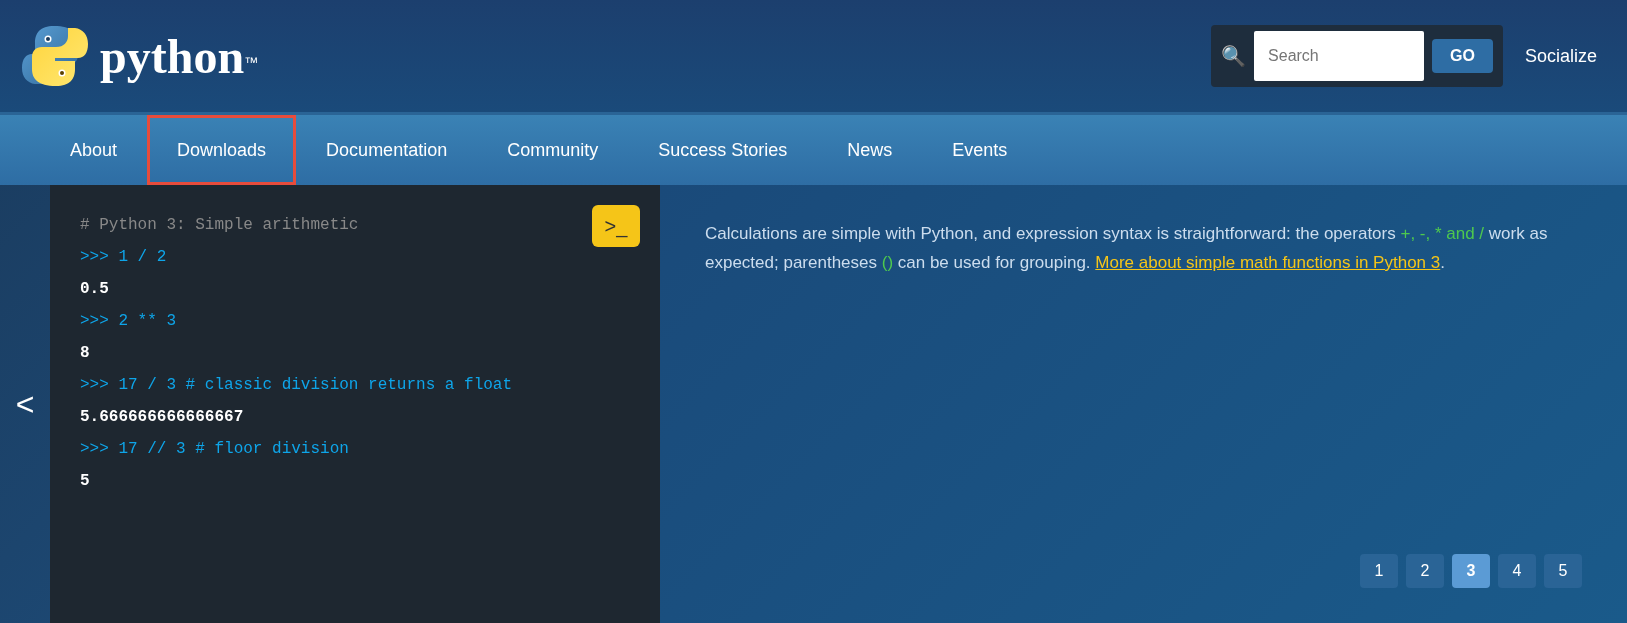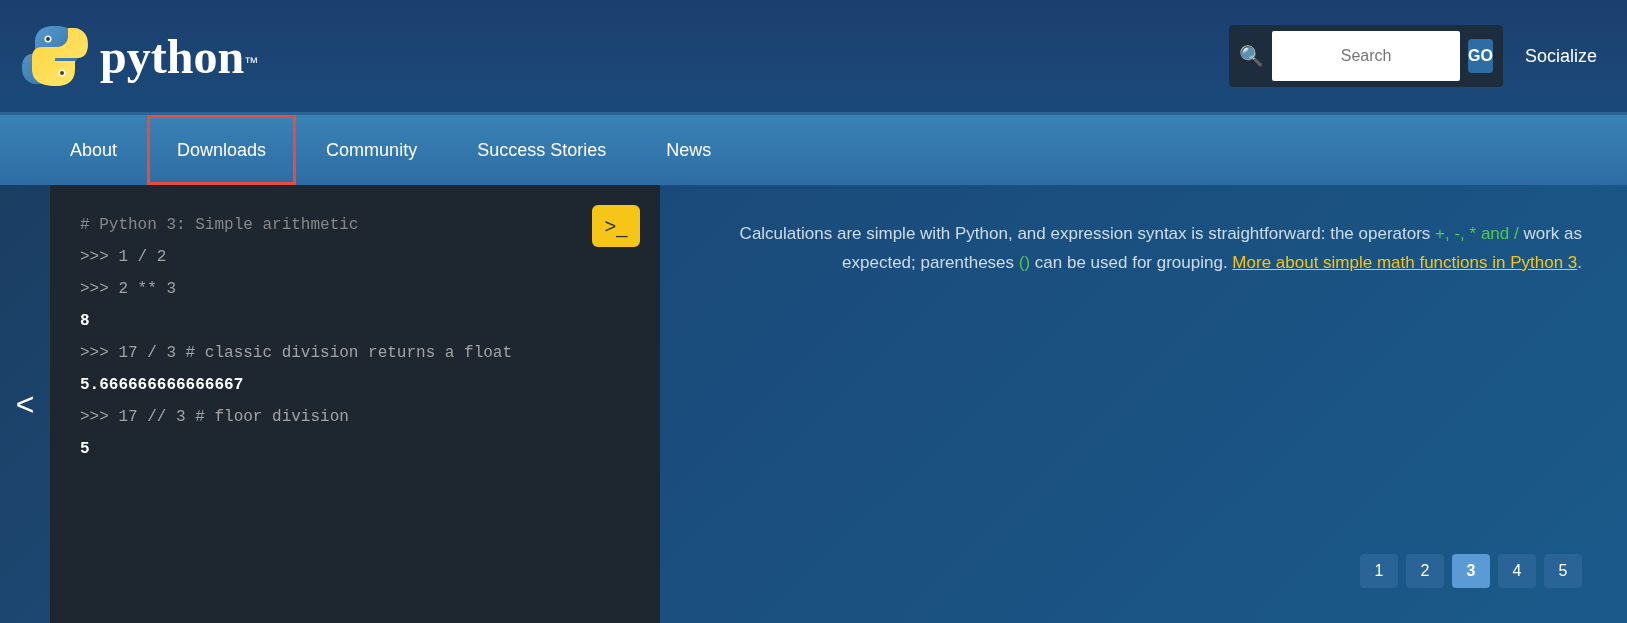--- a/index.html
+++ b/index.html
@@ -56,29 +56,28 @@
     .search-icon-wrap {
       color: #aaa;
       font-size: 20px;
     }
     .search-input {
       background: white;
       border: none;
       outline: none;
       padding: 16px 14px;
       font-size: 16px;
-      width: 188px;
+      width: 170px;
       border-radius: 2px;
-      text-align: center;
     }
     .go-btn {
       background: #2e6da4;
       color: white;
       border: none;
-      padding: 8px 0;
+      padding: 8px 18px;
       font-size: 16px;
       font-weight: bold;
       border-radius: 4px;
       cursor: pointer;
     }
     .socialize-btn {
       background: transparent;
       color: white;
       border: none;
       font-size: 18px;
@@ -134,21 +133,21 @@
     .code-panel {
       background: #1e2730;
       width: 610px;
       padding: 28px 30px;
       font-family: 'Courier New', monospace;
       font-size: 16px;
       position: relative;
       flex-shrink: 0;
     }
     .code-comment { color: #888; }
-    .code-prompt { color: #a3a3a3; }
+    .code-prompt { color: #0ea5e9; }
     .code-result { color: white; font-weight: bold; }
     .code-line { margin-bottom: 8px; line-height: 1.5; }
     .terminal-btn {
       position: absolute;
       top: 20px;
       right: 20px;
       background: #f5c518;
       border: none;
       border-radius: 6px;
       width: 48px;
@@ -173,21 +172,20 @@
     .panel-title {
       color: #f5c518;
       font-size: 24px;
       font-weight: bold;
       margin-bottom: 18px;
     }
     .panel-text {
       color: #cde;
       font-size: 17px;
       line-height: 1.7;
-      text-align: right;
     }
     .panel-text .op { color: #4ec94e; }
     .panel-text .paren { color: #4ec94e; }
     .panel-link {
       color: #f5c518;
       text-decoration: underline;
       cursor: pointer;
     }
     .pagination {
       display: flex;
@@ -252,36 +250,41 @@
       <input class="search-input" type="text" placeholder="Search" style="">
       <button class="go-btn">GO</button>
     </div>
     <button class="socialize-btn">Socialize</button>
   </div>
 </div>
 
 <div class="nav-bar">
   <button class="nav-item">About</button>
   <button class="nav-item active">Downloads</button>
+  <button class="nav-item">Documentation</button>
   <button class="nav-item">Community</button>
   <button class="nav-item">Success Stories</button>
   <button class="nav-item">News</button>
+  <button class="nav-item">Events</button>
 </div>
 
 <div class="main-content">
 
   <div class="left-arrow">&lt;</div>
 
   <div class="code-panel">
     <button class="terminal-btn">&gt;_</button>
     <div class="code-line">
       <span class="code-comment"># Python 3: Simple arithmetic</span>
     </div>
     <div class="code-line">
       <span class="code-prompt">&gt;&gt;&gt; 1 / 2</span>
+    </div>
+    <div class="code-line">
+      <span class="code-result">0.5</span>
     </div>
     <div class="code-line">
       <span class="code-prompt">&gt;&gt;&gt; 2 ** 3</span>
     </div>
     <div class="code-line">
       <span class="code-result">8</span>
     </div>
     <div class="code-line">
       <span class="code-prompt">&gt;&gt;&gt; 17 / 3  # classic division returns a float</span>
     </div>

